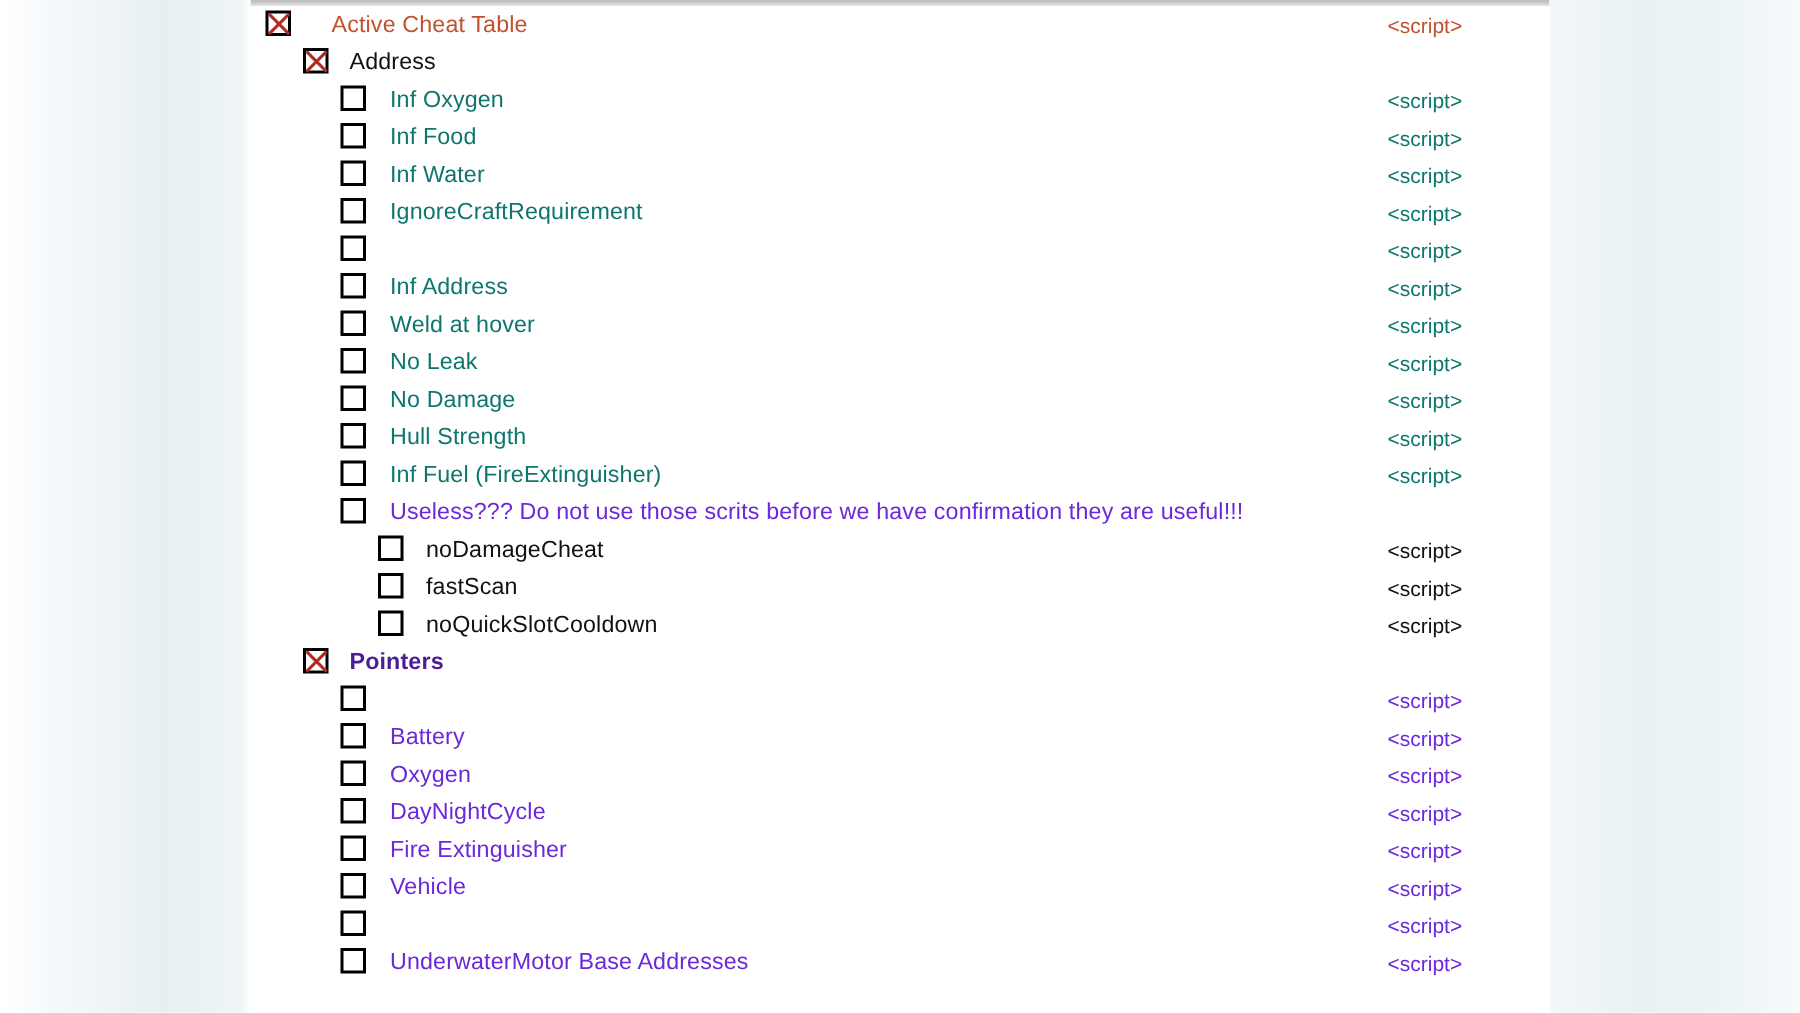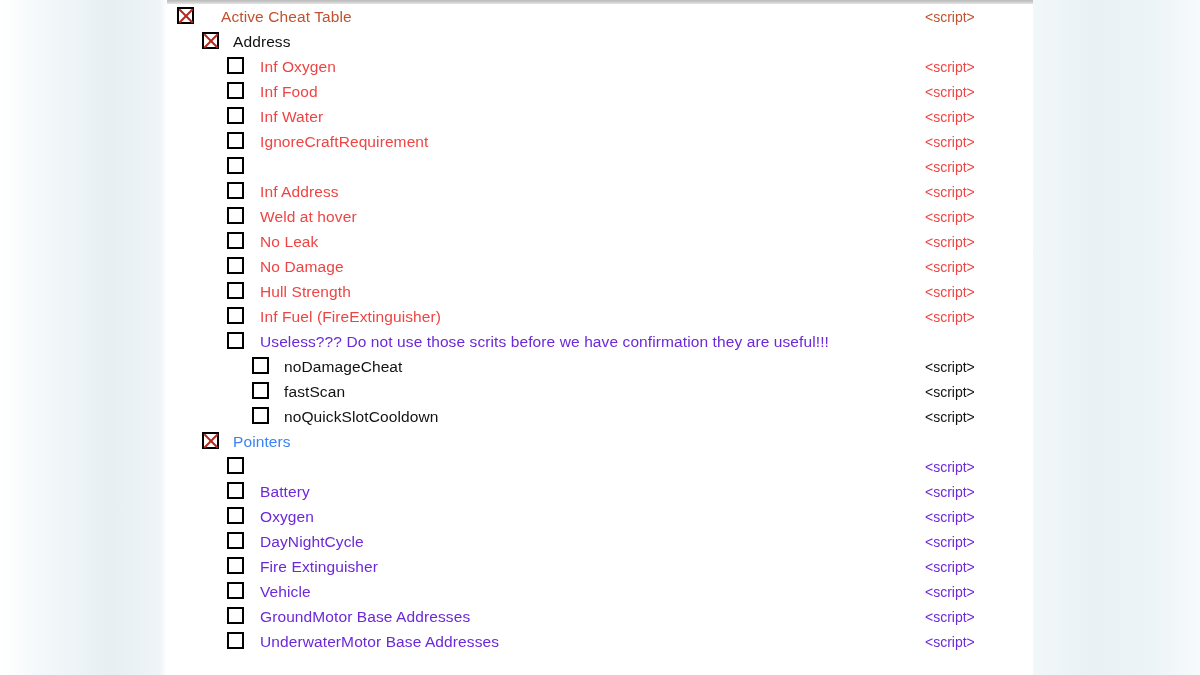--- a/index.html
+++ b/index.html
@@ -107,23 +107,23 @@
   }
 
   .script {
     position: absolute;
     top: 1px;
     font-size: 14px;
   }
 
   
   .c-brick  { color: #c0522f; }
-  .c-blue   { color: #ef4444; }
+  .c-blue   { color: #0f766e; }
   .c-red    { color: #6d28d9; }
-  .c-green  { color: #3b82f6; }
+  .c-green  { color: #4c1d95; font-weight: bold; }
   .c-black  { color: #111111; }
 
   
   .lvl0 .checkbox { left: 10px; }
   .lvl0 .label    { left: 54px; }
   .lvl1 .checkbox { left: 35px; }
   .lvl1 .label    { left: 66px; }
   .lvl2 .checkbox { left: 60px; }
   .lvl2 .label    { left: 93px; }
   .lvl3 .checkbox { left: 85px; }
@@ -250,21 +250,20 @@
         <span class="label c-red">Fire Extinguisher</span>
         <span class="script col-a c-red">&lt;script&gt;</span>
       </div>
       <div class="row lvl2">
         <span class="checkbox"></span>
         <span class="label c-red">Vehicle</span>
         <span class="script col-a c-red">&lt;script&gt;</span>
       </div>
       <div class="row lvl2">
         <span class="checkbox"></span>
-        <span class="label c-red">GroundMotor Base Addresses</span>
         <span class="script col-a c-red">&lt;script&gt;</span>
       </div>
       <div class="row lvl2">
         <span class="checkbox"></span>
         <span class="label c-red">UnderwaterMotor Base Addresses</span>
         <span class="script col-a c-red">&lt;script&gt;</span>
       </div>
     </div>
 </div>
 

